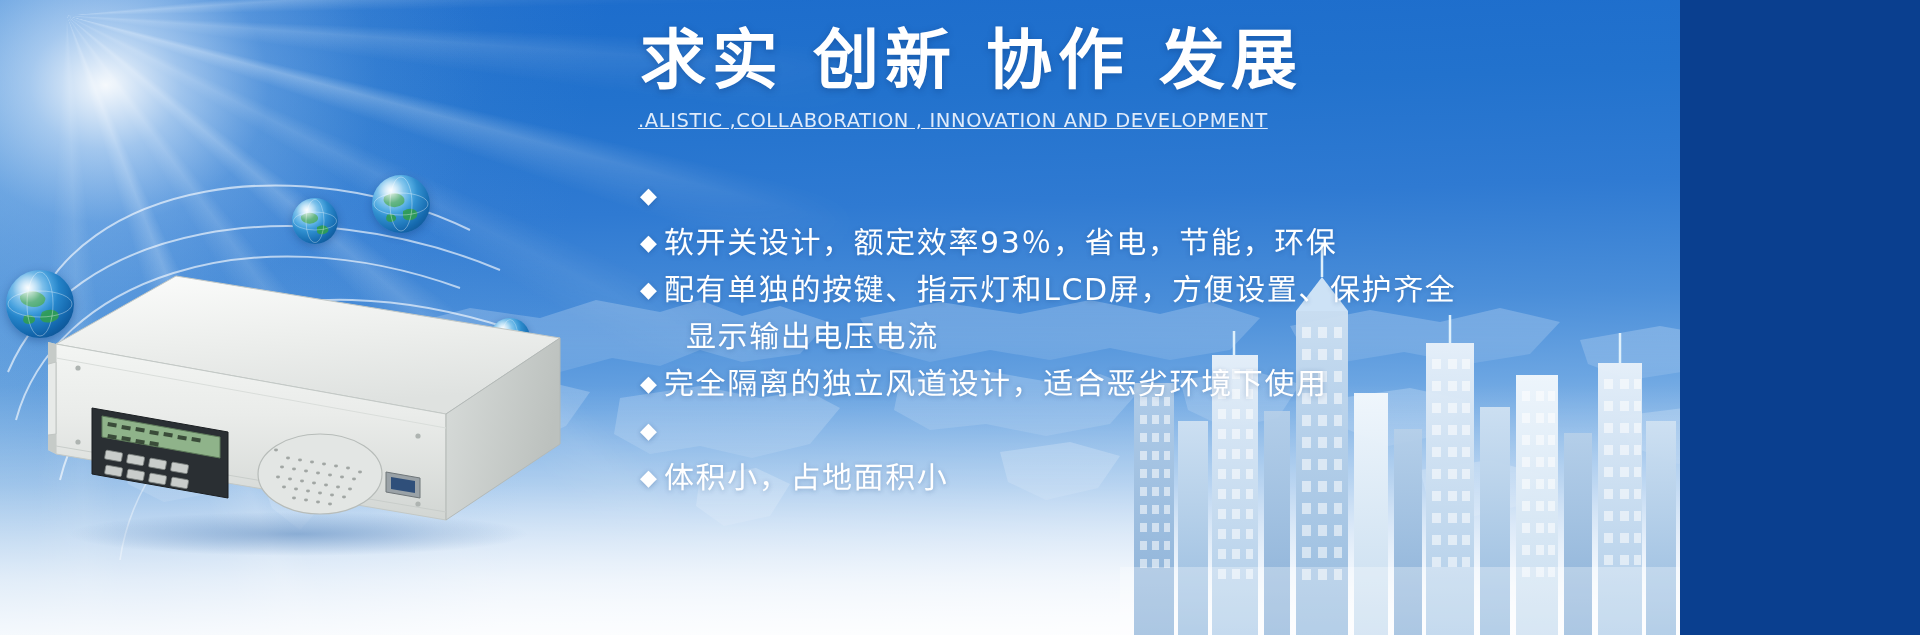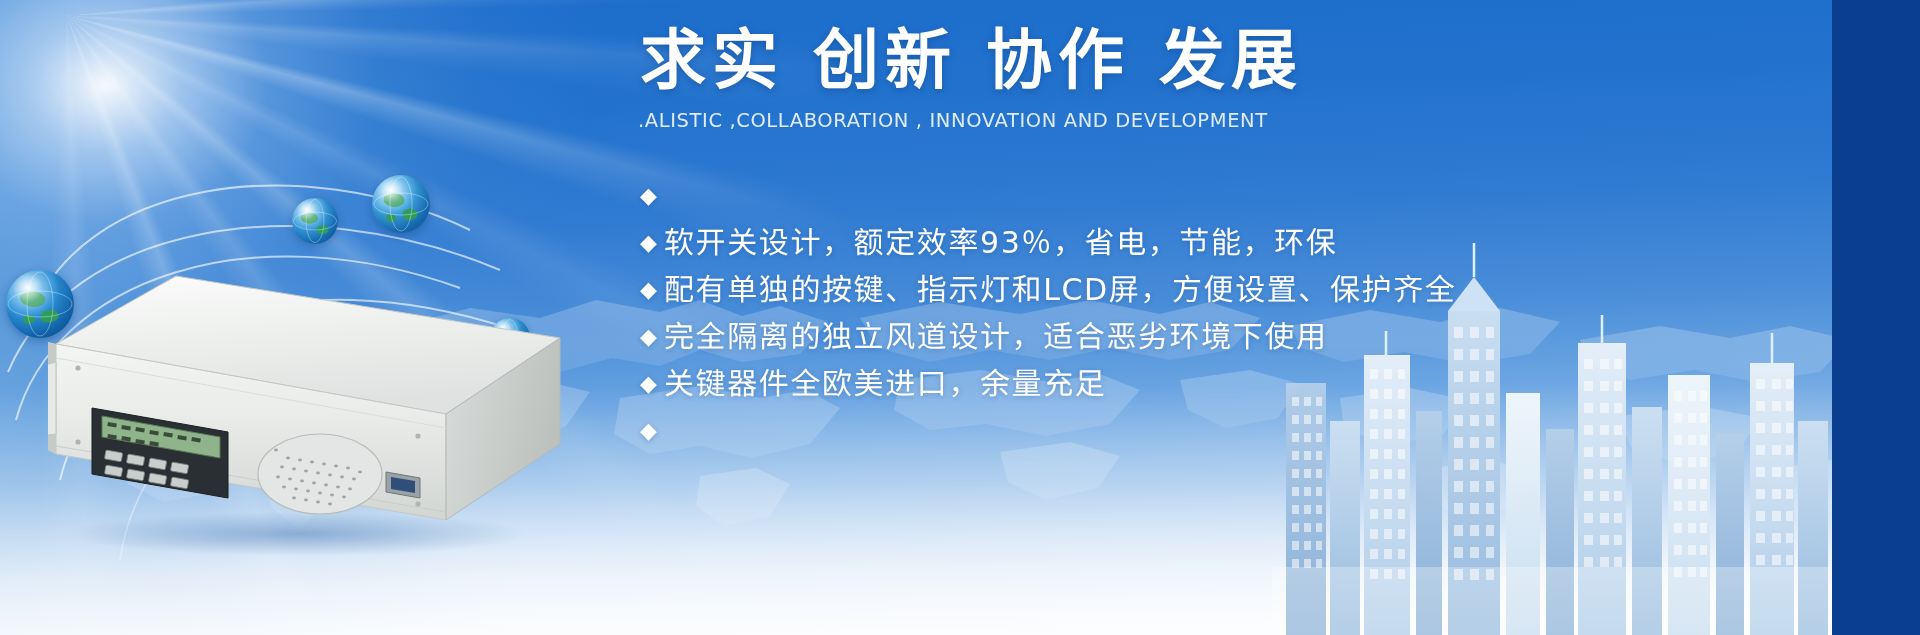--- a/index.html
+++ b/index.html
@@ -7,21 +7,21 @@
     margin: 0;
     padding: 0;
     background: #0a3f8f;
   }
   body {
     font-family: "DejaVu Sans", "Liberation Sans", sans-serif;
   }
 
   #banner {
     position: relative;
-    width: 1832px;
+    width: 1680px;
     height: 635px;
     overflow: hidden;
     background: #ec4899;
   }
 
   
   .bg-base {
     position: absolute; inset: 0;
     background:
       linear-gradient(178deg,
@@ -145,20 +145,21 @@
   .subhead {
     position: absolute;
     left: 638px;
     top: 109px;
     font-size: 19.5px;
     font-weight: 400;
     color: #eaf2fd;
     letter-spacing: 0.6px;
     white-space: nowrap;
     opacity: 0.95;
+    text-decoration: underline;
   }
 
   .bullets {
     position: absolute;
     left: 640px;
     top: 172px;
     width: 1130px;
   }
   .bullet-row {
     display: flex;
@@ -674,27 +675,31 @@
           <span class="dia">◆</span>
         </div>
         <div class="bullet-row">
           <span class="dia">◆</span>
           <span class="btxt">软开关设计，额定效率93％，省电，节能，环保</span>
         </div>
         <div class="bullet-row">
           <span class="dia">◆</span>
           <span class="btxt">配有单独的按键、指示灯和LCD屏，方便设置、保护齐全</span>
         </div>
+        <div class="bullet-row cont">
+          <span class="dia">◆</span>
+          <span class="btxt">显示输出电压电流</span>
+        </div>
         <div class="bullet-row">
           <span class="dia">◆</span>
           <span class="btxt">完全隔离的独立风道设计，适合恶劣环境下使用</span>
         </div>
         <div class="bullet-row">
           <span class="dia">◆</span>
-          <span class="btxt">关键器件全欧美进口，余量充足</span>
         </div>
         <div class="bullet-row">
           <span class="dia">◆</span>
+          <span class="btxt">体积小，占地面积小</span>
         </div>
       </div>
 
   </div>
 </div>
 
 </body></html>

